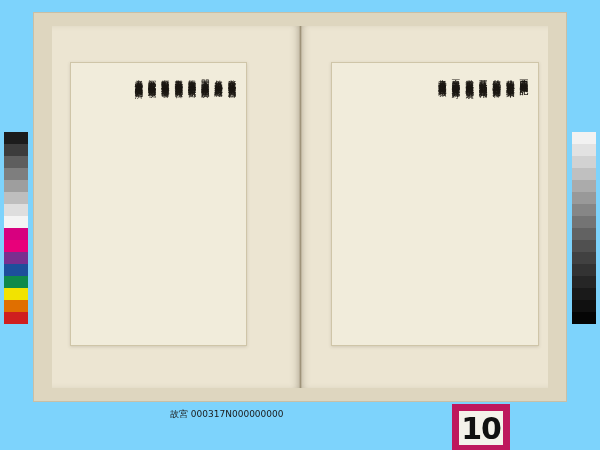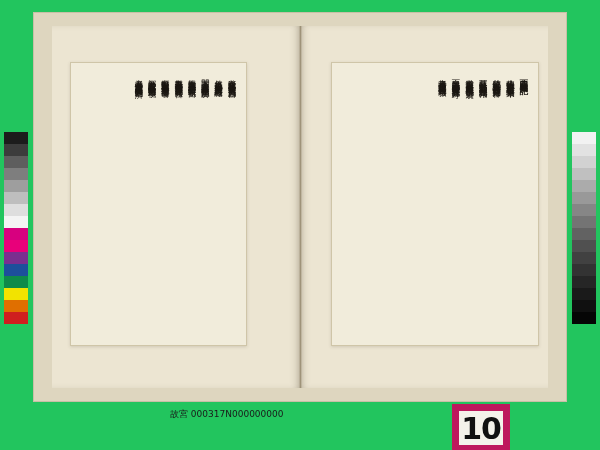--- a/index.html
+++ b/index.html
@@ -4,21 +4,21 @@
 <style>
   html, body {
     margin: 0;
     padding: 0;
     background: #000;
   }
   #page {
     position: relative;
     width: 600px;
     height: 450px;
-    background: #22c55e;
+    background: #7dd3fc;
     overflow: hidden;
     font-family: "DejaVu Sans", sans-serif;
   }
 
   
   #color-bar {
     position: absolute;
     left: 4px;
     top: 132px;
     width: 24px;

